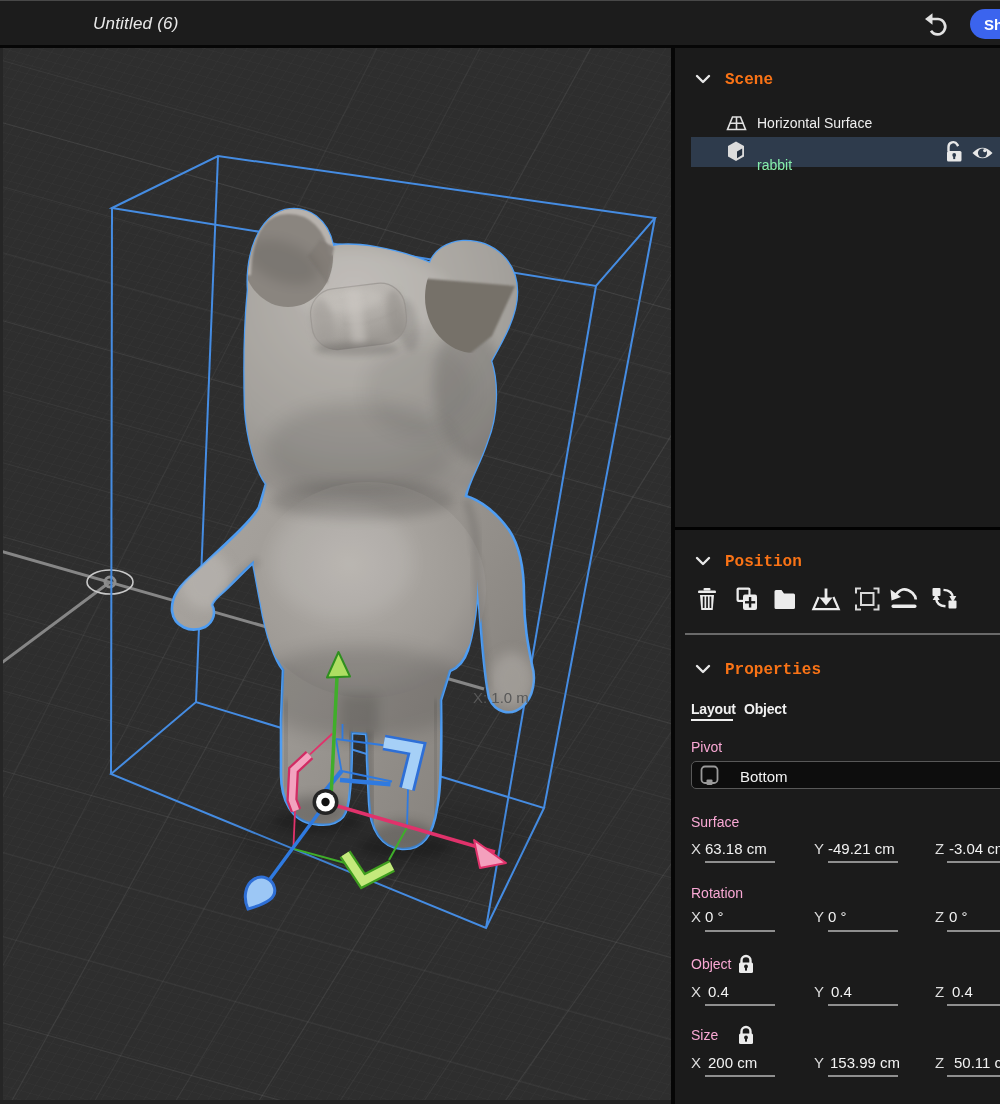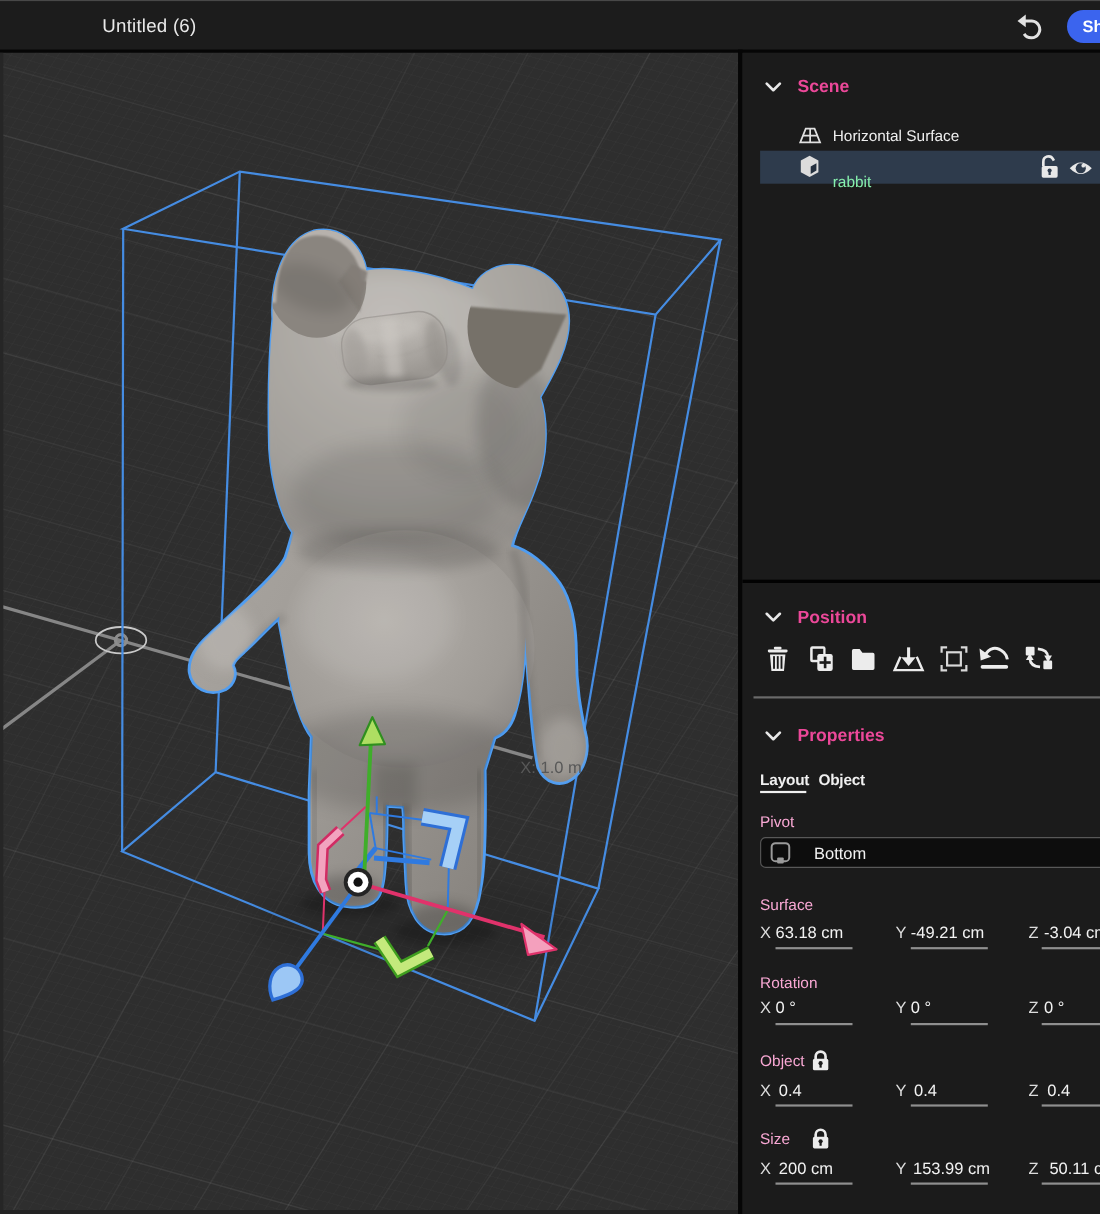--- a/index.html
+++ b/index.html
@@ -1,33 +1,33 @@
 <!DOCTYPE html>
 <html><head>
 <meta charset="utf-8">
 <style>
   html,body{margin:0;padding:0;}
   body{width:1000px;height:1104px;background:#1b1b1b;overflow:hidden;
        font-family:"Liberation Sans",sans-serif;position:relative;}
   .abs{position:absolute;white-space:nowrap;}
   
   #topbar{left:0;top:0;width:1000px;height:45px;background:#1c1c1c;border-top:1px solid #484848;}
-  #title{left:93px;top:14px;font-size:17px;color:#e9e9e9;letter-spacing:.2px;}
+  #title{left:93px;top:14px;font-size:17px;color:#e9e9e9;letter-spacing:.2px;font-style:italic;}
   #tbline{left:0;top:45px;width:1000px;height:3px;background:#060606;}
   #share{left:970px;top:9px;width:60px;height:30px;background:#3b64ee;border-radius:15px;}
   #sharetxt{left:984px;top:16px;font-size:15px;font-weight:bold;color:#fff;}
   
   #vp{left:0;top:48px;width:671px;height:1056px;background-color:#2e2e2e;
       background-image:
         repeating-linear-gradient(15.6deg, rgba(255,255,255,0.014) 0px, rgba(255,255,255,0.014) 1px, transparent 1px, transparent 9px),
         repeating-linear-gradient(123deg, rgba(255,255,255,0.014) 0px, rgba(255,255,255,0.014) 1px, transparent 1px, transparent 9px);}
   #vpdiv{left:671px;top:45px;width:4px;height:1059px;background:#060606;}
   
   #panel{left:675px;top:48px;width:325px;height:1056px;background:#1b1b1b;color:#ebebeb;}
-  .hdr{font-size:16px;font-weight:bold;color:#ec4899;}
+  .hdr{font-size:16px;font-weight:bold;color:#f97316;font-family:Liberation Mono, monospace;}
   .lbl{font-size:14px;color:#f9a8d4;}
   .val{font-size:15px;color:#f2f2f2;}
   .xyz{font-size:15px;color:#dcdcdc;}
   .uline{height:2px;background:#8f8f8f;}
   #rabbitrow{left:16px;top:89px;width:309px;height:30px;background:#2e3b4c;}
   #blacksep{left:0px;top:479px;width:325px;height:3px;background:#020202;}
   #graysep{left:10px;top:585px;width:315px;height:2px;background:#6a6a6a;}
   #pivotbox{left:16px;top:713px;width:316px;height:28px;background:#0d0d0d;
             border:1px solid #585858;border-radius:5px;box-sizing:border-box;}
   .tab{font-size:14px;font-weight:bold;color:#f0f0f0;letter-spacing:-0.2px;}

